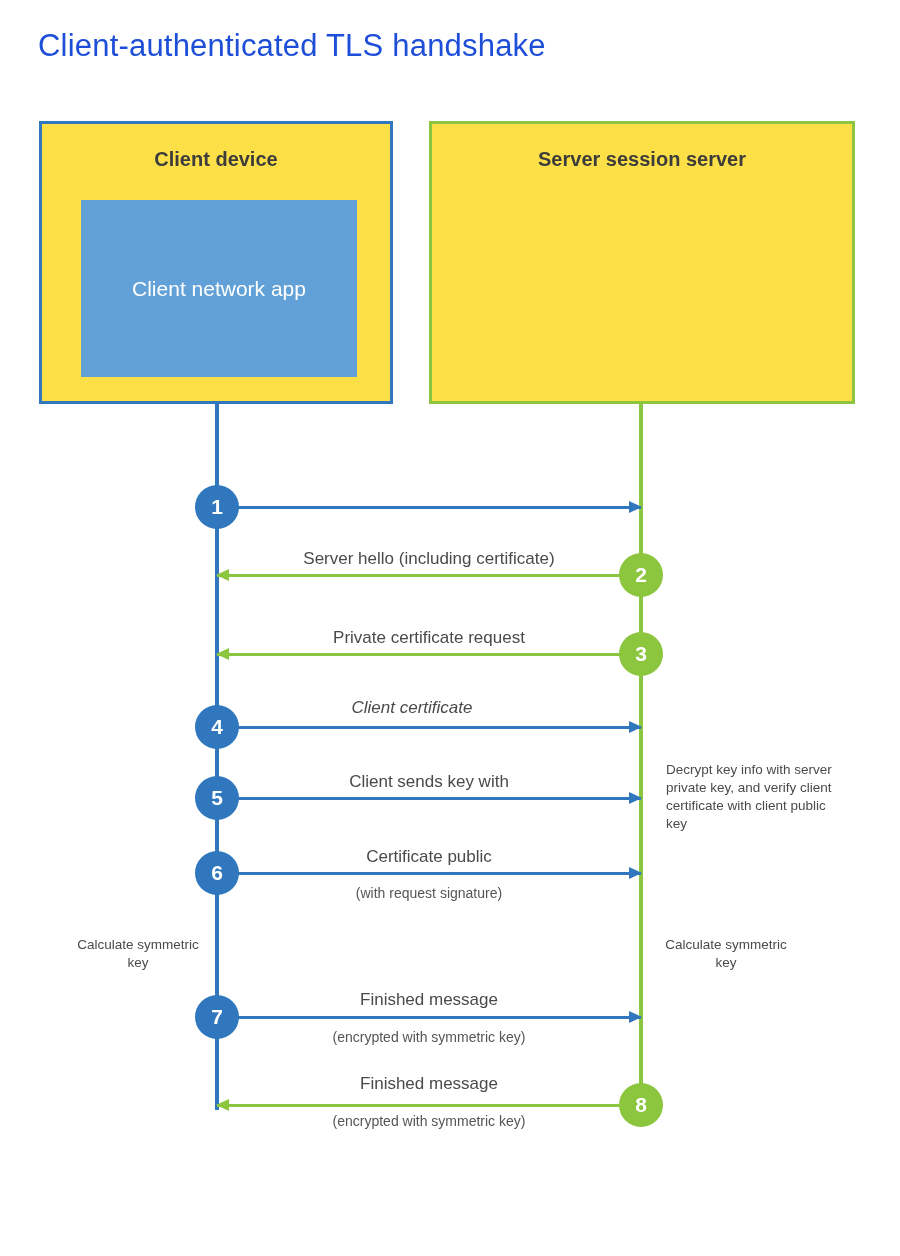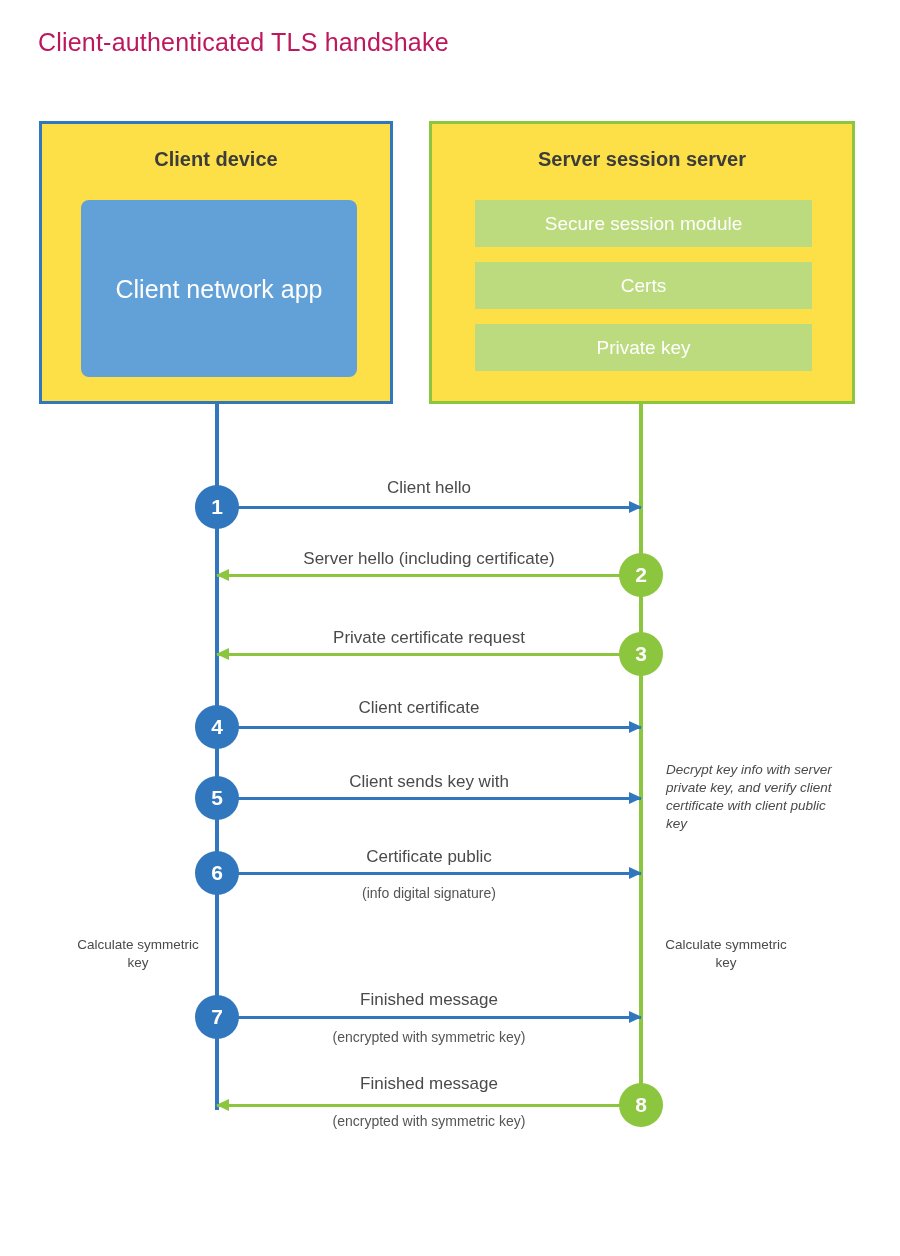--- a/index.html
+++ b/index.html
@@ -18,23 +18,23 @@
     height: 1256px;
     background: #ffffff;
     overflow: hidden;
   }
 
   
   .page-title {
     position: absolute;
     left: 38px;
     top: 28px;
-    font-size: 25px;
+    font-size: 31px;
     font-weight: 400;
-    color: #be185d;
+    color: #1d4ed8;
     letter-spacing: 0.2px;
     white-space: nowrap;
   }
 
   
   .party-box {
     position: absolute;
     background: #fde047;
     box-sizing: border-box;
   }
@@ -65,28 +65,27 @@
 
   
   .client-app {
     position: absolute;
     left: 39px;
     top: 76px;
     width: 276px;
     height: 177px;
     background: #62a0d8;
     color: #ffffff;
-    font-size: 25px;
+    font-size: 21px;
     line-height: 26px;
     display: flex;
     align-items: center;
     justify-content: center;
     text-align: center;
     box-sizing: border-box;
-    border-radius: 8px;
   }
 
   
   .server-bars {
     position: absolute;
     left: 43px;
     top: 76px;
     width: 337px;
   }
   .server-bar {
@@ -197,88 +196,82 @@
 
   <div class="page-title">Client-authenticated TLS handshake</div>
 
   <div class="party-box client">
     <div class="party-title">Client device</div>
     <div class="client-app">Client network app</div>
   </div>
 
   <div class="party-box server">
     <div class="party-title">Server session server</div>
-    <div class="server-bars">
-      <div class="server-bar">Secure session module</div>
-      <div class="server-bar">Certs</div>
-      <div class="server-bar">Private key</div>
-    </div>
   </div>
 
   <div class="lifeline client-line"></div>
   <div class="lifeline server-line"></div>
 
-  <div class="msg-label" style="left:217px; top:478px; width:424px;">Client hello</div>
   <div class="arrow to-server" style="left:217px; top:506px; width:424px;">
     <span class="shaft"></span>
     <span class="head"></span>
   </div>
   <div class="step-circle blue" style="left:195px; top:485px;">1</div>
 
   <div class="msg-label" style="left:217px; top:549px; width:424px;">Server hello (including certificate)</div>
   <div class="arrow to-client" style="left:217px; top:574px; width:424px;">
     <span class="shaft"></span>
     <span class="head"></span>
   </div>
   <div class="step-circle green" style="left:619px; top:553px;">2</div>
 
   <div class="msg-label" style="left:217px; top:628px; width:424px;">Private certificate request</div>
   <div class="arrow to-client" style="left:217px; top:653px; width:424px;">
     <span class="shaft"></span>
     <span class="head"></span>
   </div>
   <div class="step-circle green" style="left:619px; top:632px;">3</div>
 
-  <div class="msg-label" style="left:207px; top:698px; width:424px;">Client certificate</div>
+  <div class="msg-label" style="left:200px; top:698px; width:424px;font-style:italic;">Client certificate</div>
   <div class="arrow to-server" style="left:217px; top:726px; width:424px;">
     <span class="shaft"></span>
     <span class="head"></span>
   </div>
   <div class="step-circle blue" style="left:195px; top:705px;">4</div>
 
   <div class="msg-label" style="left:217px; top:772px; width:424px;">Client sends key with</div>
   <div class="arrow to-server" style="left:217px; top:797px; width:424px;">
     <span class="shaft"></span>
     <span class="head"></span>
   </div>
   <div class="step-circle blue" style="left:195px; top:776px;">5</div>
 
   <div class="msg-label" style="left:217px; top:847px; width:424px;">Certificate public</div>
   <div class="arrow to-server" style="left:217px; top:872px; width:424px;">
     <span class="shaft"></span>
     <span class="head"></span>
   </div>
-  <div class="msg-sub" style="left:217px; top:885px; width:424px;">(info digital signature)</div>
+  <div class="msg-sub" style="left:217px; top:885px; width:424px;">(with request signature)</div>
   <div class="step-circle blue" style="left:195px; top:851px;">6</div>
 
   <div class="msg-label" style="left:217px; top:990px; width:424px;">Finished message</div>
   <div class="arrow to-server" style="left:217px; top:1016px; width:424px;">
     <span class="shaft"></span>
     <span class="head"></span>
   </div>
   <div class="msg-sub" style="left:217px; top:1029px; width:424px;">(encrypted with symmetric key)</div>
   <div class="step-circle blue" style="left:195px; top:995px;">7</div>
 
   <div class="msg-label" style="left:217px; top:1074px; width:424px;">Finished message</div>
   <div class="arrow to-client" style="left:217px; top:1104px; width:424px;">
     <span class="shaft"></span>
     <span class="head"></span>
   </div>
   <div class="msg-sub" style="left:217px; top:1113px; width:424px;">(encrypted with symmetric key)</div>
   <div class="step-circle green" style="left:619px; top:1083px;">8</div>
 
-  <div class="side-note right" style="left:666px; top:761px; width:168px;font-style:italic;">Decrypt key info with server private key, and verify client certificate with client public key</div>
+  <div class="side-note right" style="left:666px; top:761px; width:168px;">Decrypt key info with server private key, and verify client certificate with client public key</div>
 
   <div class="side-note leftal" style="left:74px; top:936px; width:128px;">Calculate symmetric key</div>
 
   <div class="side-note leftal" style="left:662px; top:936px; width:128px;">Calculate symmetric key</div>
 
 </div>
 
 </body></html>

